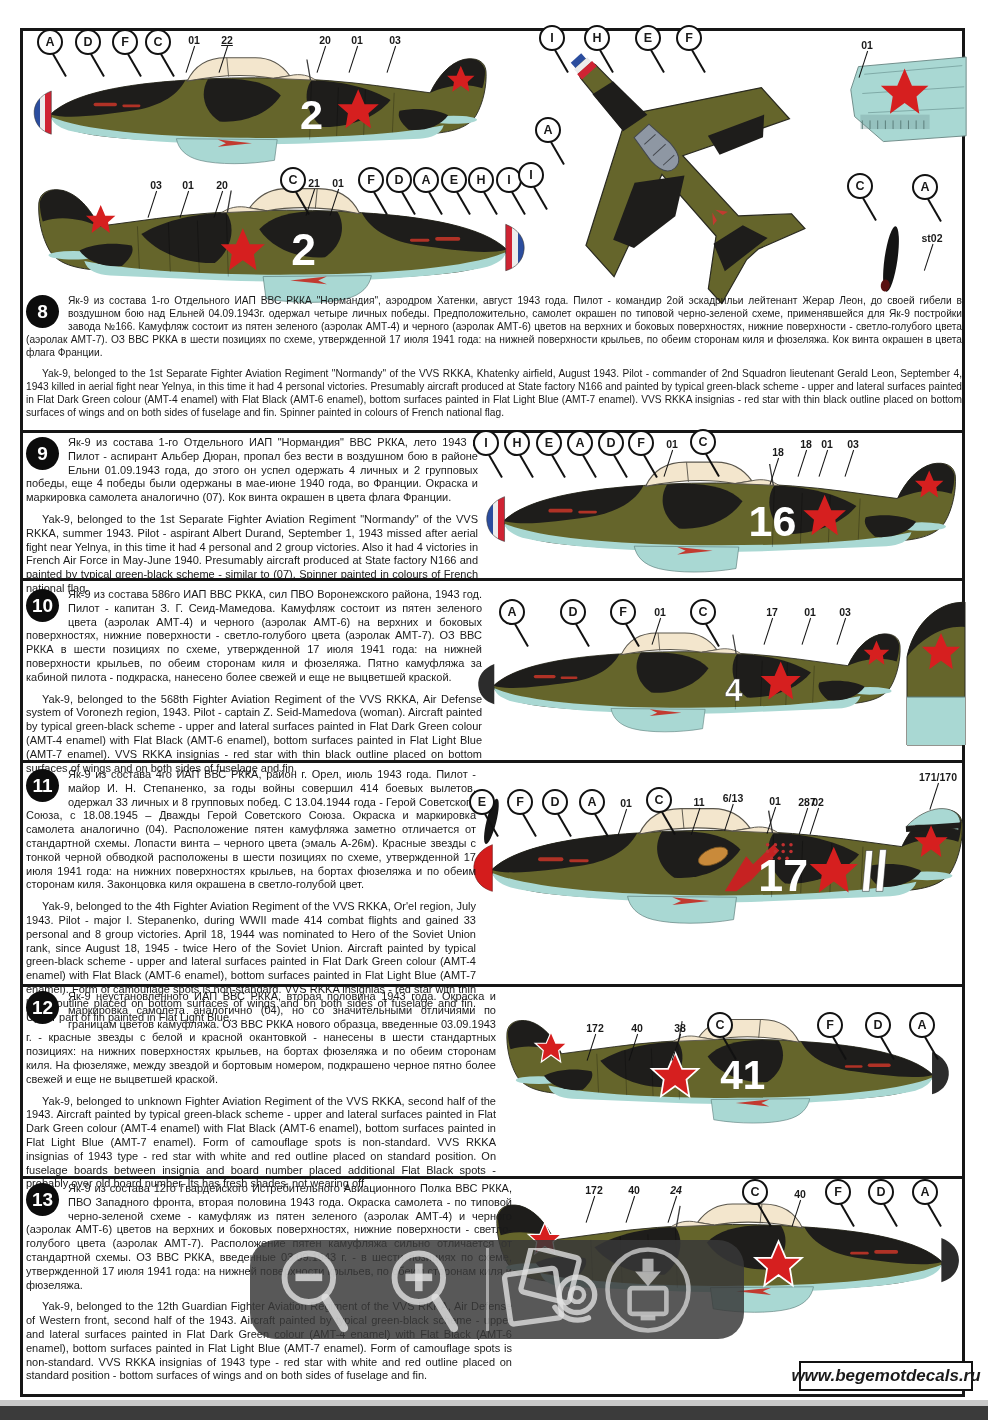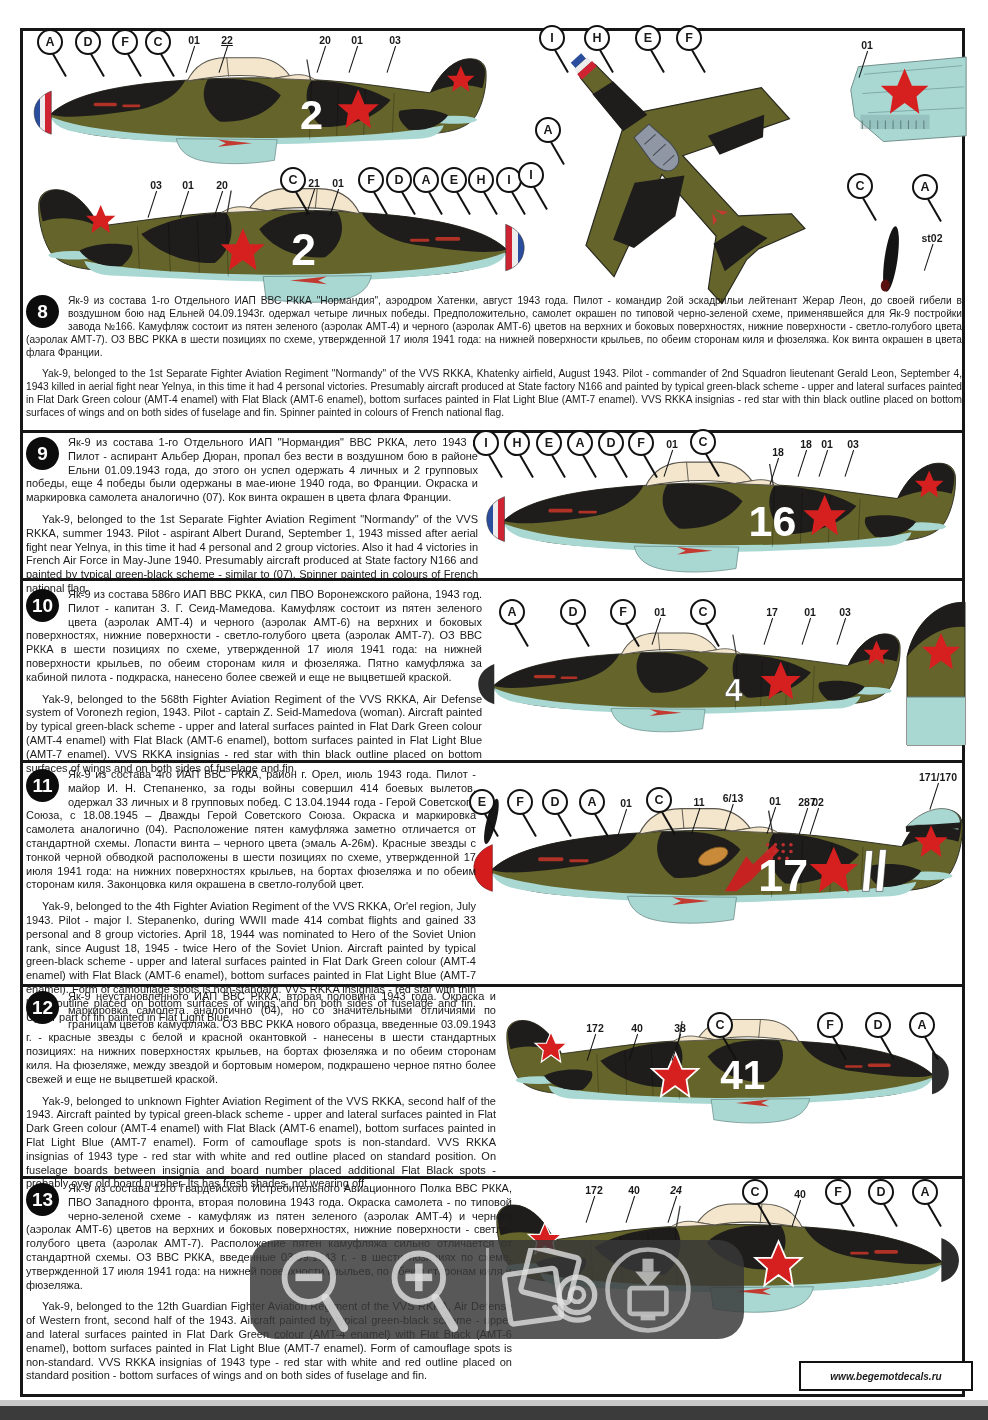--- a/index.html
+++ b/index.html
@@ -25,21 +25,21 @@
   .co.cn::after{content:"";position:absolute;top:100%;left:50%;width:1.2px;height:28px;background:#111;
                 transform-origin:top center;transform:rotate(18deg)}
   
   .art{position:absolute;z-index:2}
   .bnum{font-family:"Liberation Sans",sans-serif;font-weight:700;font-size:46px;fill:#fff;text-anchor:middle}
   .bnum.small{font-size:38px;stroke:#444;stroke-width:.7}
   .st-out{stroke:#fff;stroke-width:1.6;paint-order:stroke}
   .topviewwrap{position:absolute;left:505px;top:18px;width:340px;height:300px;transform:rotate(-42deg);z-index:2}
   
   .webbox{position:absolute;left:799px;top:1361px;width:170px;height:26px;border:2px solid #111;background:#fff;
-          display:flex;align-items:center;justify-content:center;font-weight:700;font-style:italic;font-size:10px;z-index:7}
+          display:flex;align-items:center;justify-content:center;font-weight:700;font-style:italic;font-size:17px;z-index:7}
   
   .ovl{position:absolute;left:250px;top:1240px;width:494px;height:99px;background:rgba(56,56,56,.84);
        border-radius:26px;z-index:20}
   .ovl .icon{position:absolute}
   .ovl svg{display:block}
   .ovdiv{position:absolute;left:236px;top:8px;width:3px;height:83px;background:rgba(235,235,235,.55)}
   
   .bbar-light{position:absolute;left:0;top:1400px;width:988px;height:6px;background:#c9c9c9;z-index:30}
   .bbar-dark{position:absolute;left:0;top:1406px;width:988px;height:14px;background:#3b3b3b;z-index:30}
 </style>

